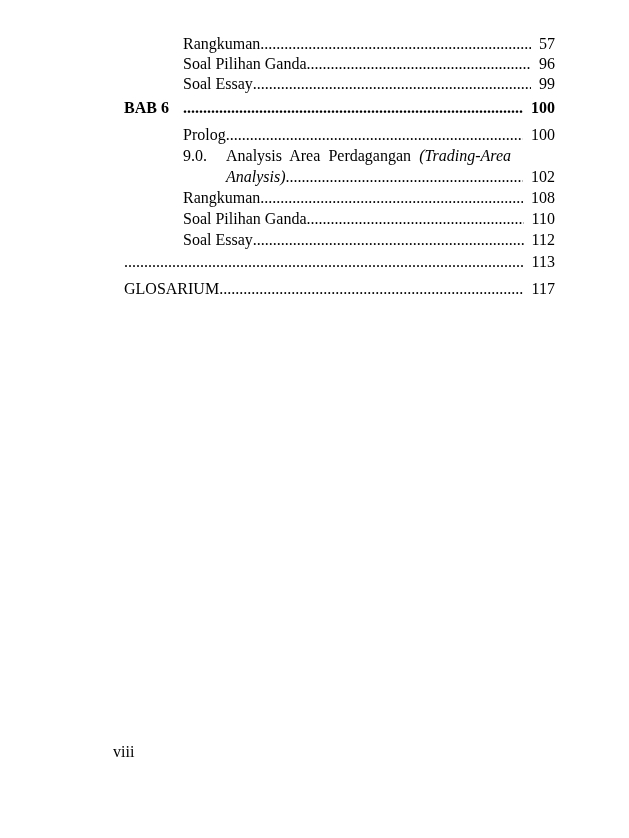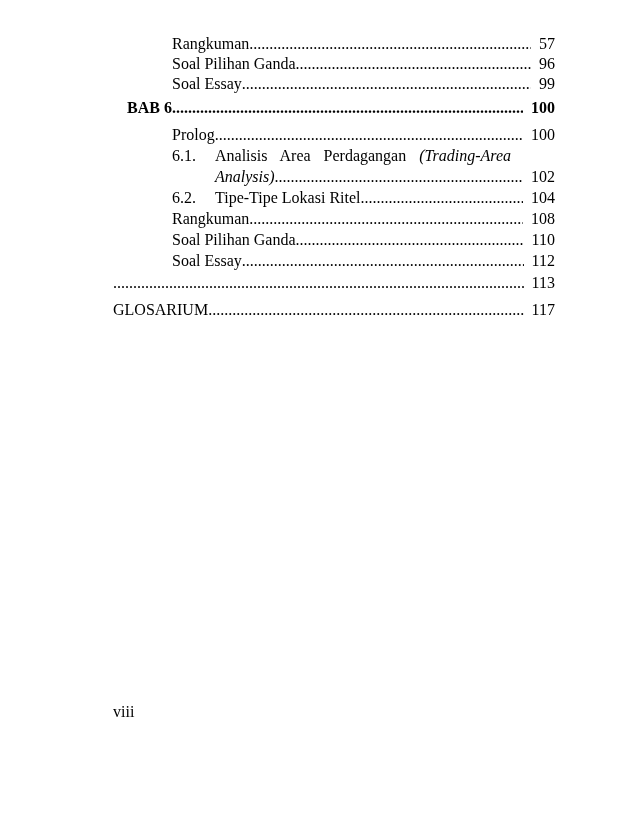--- a/index.html
+++ b/index.html
@@ -16,20 +16,21 @@
   .toc {
     position: absolute;
     left: 113px;
     top: 34px;
     width: 442px;
   }
   .row {
     display: flex;
     align-items: baseline;
     line-height: 20px;
+    margin-left: 11px;
   }
   .indent { padding-left: 59px; }
   .lbl { flex: none; white-space: nowrap; }
   .dots {
     flex: 1 1 auto;
     overflow: hidden;
     white-space: nowrap;
     min-width: 6px;
   }
   .dots::after {
@@ -37,21 +38,20 @@
   }
   .pg {
     flex: none;
     padding-left: 8px;
     white-space: nowrap;
   }
   
   .bab {
     margin-top: 4px;
     font-weight: bold;
-    text-align: right;
   }
   .bab-num { width: 59px; flex: none; }
   
   .ch {
     margin-top: 6px;
     padding-left: 59px;
   }
   .ch .row { line-height: 21px; }
   .num { width: 43px; flex: none; }
   .justline {
@@ -61,21 +61,21 @@
     padding-right: 44px;
     white-space: normal;
   }
   
   .bm { margin-top: 2px; }
   .bm .row { line-height: 20px; }
   .bm .row + .row { margin-top: 7px; }
   .footer {
     position: absolute;
     left: 113px;
-    top: 702px;
+    top: 742px;
     line-height: 20px;
   }
   i { font-style: italic; }
 </style>
 </head>
 <body>
 
 <div class="toc">
 
   <div class="row indent">
@@ -101,36 +101,30 @@
   </div>
 
   <div class="ch">
     <div class="row">
       <span class="lbl">Prolog</span>
       <span class="dots"></span>
       <span class="pg">100</span>
     </div>
 
     <div class="row">
-      <span class="num">6.1.</span>
-      <span class="justline"><span>Analisis Area Perdagangan</span> <i>(Trading-Area</i></span>
+      <span class="num">9.0.</span>
+      <span class="justline"><span>Analysis Area Perdagangan</span> <i>(Trading-Area</i></span>
     </div>
     <div class="row">
       <span class="num"></span>
       <i class="lbl">Analysis)</i>
       <span class="dots"></span>
       <span class="pg">102</span>
     </div>
 
-    <div class="row">
-      <span class="num">6.2.</span>
-      <span class="lbl">Tipe-Tipe Lokasi Ritel</span>
-      <span class="dots"></span>
-      <span class="pg">104</span>
-    </div>
 
     <div class="row">
       <span class="lbl">Rangkuman</span>
       <span class="dots"></span>
       <span class="pg">108</span>
     </div>
     <div class="row">
       <span class="lbl">Soal Pilihan Ganda</span>
       <span class="dots"></span>
       <span class="pg">110</span>

